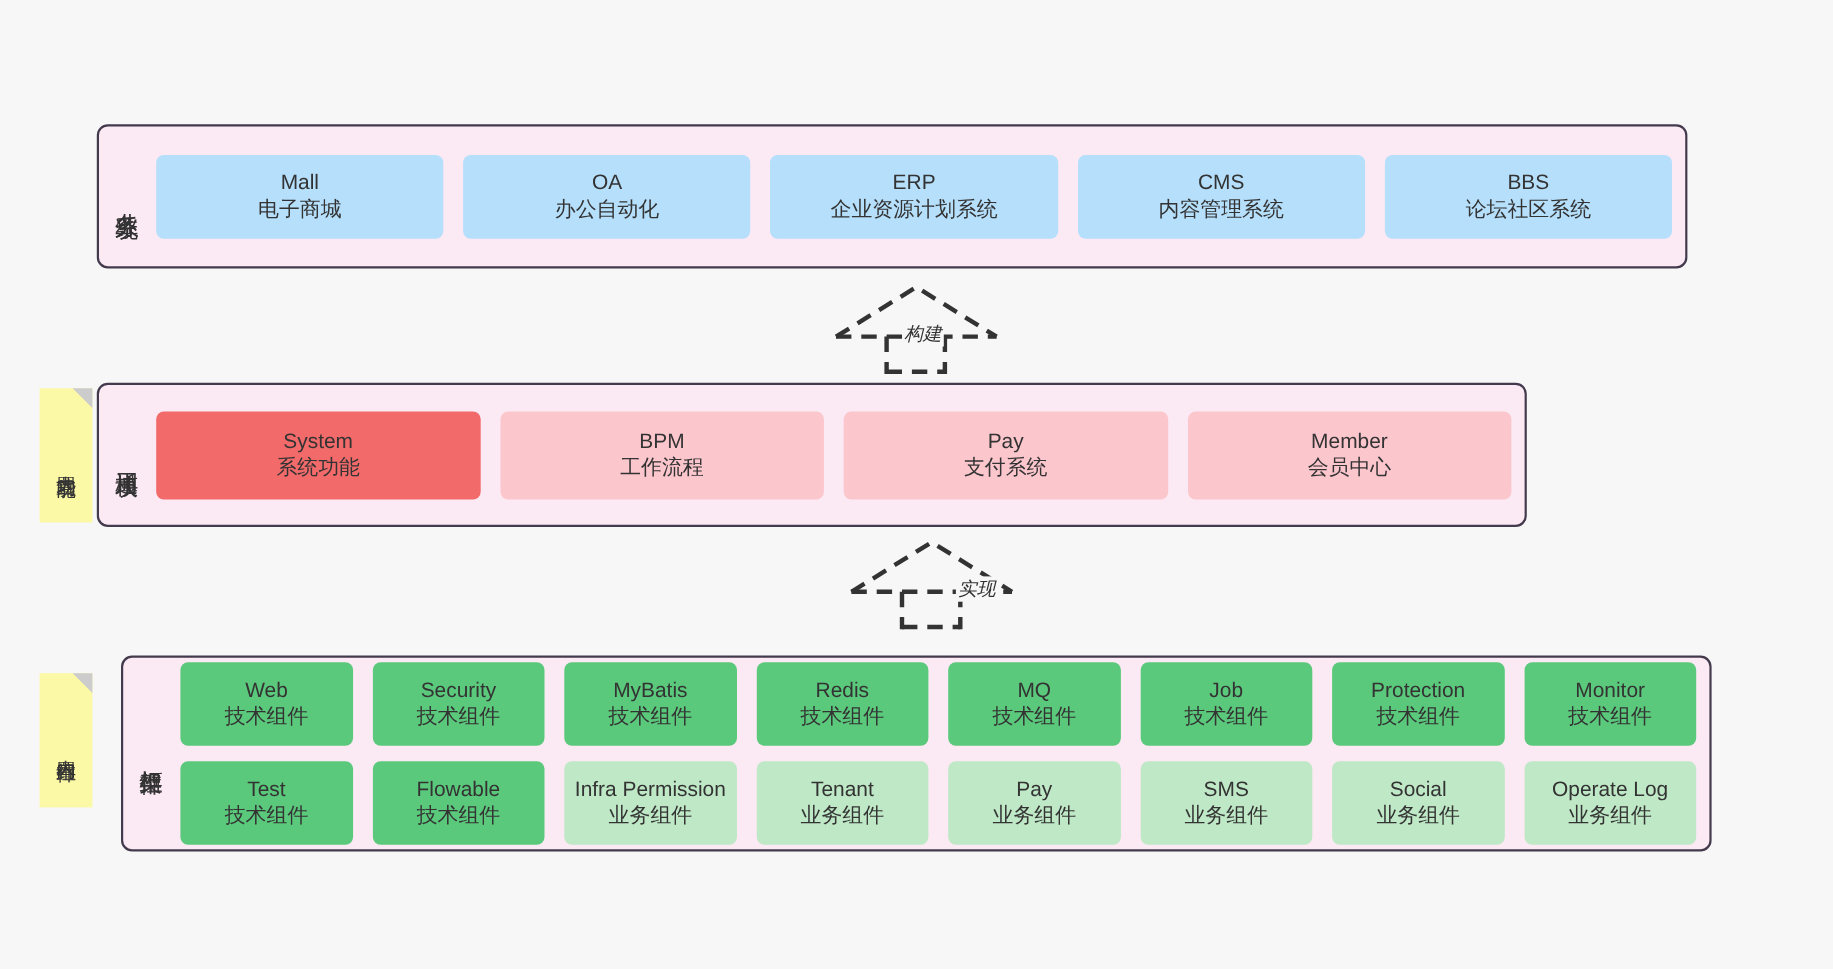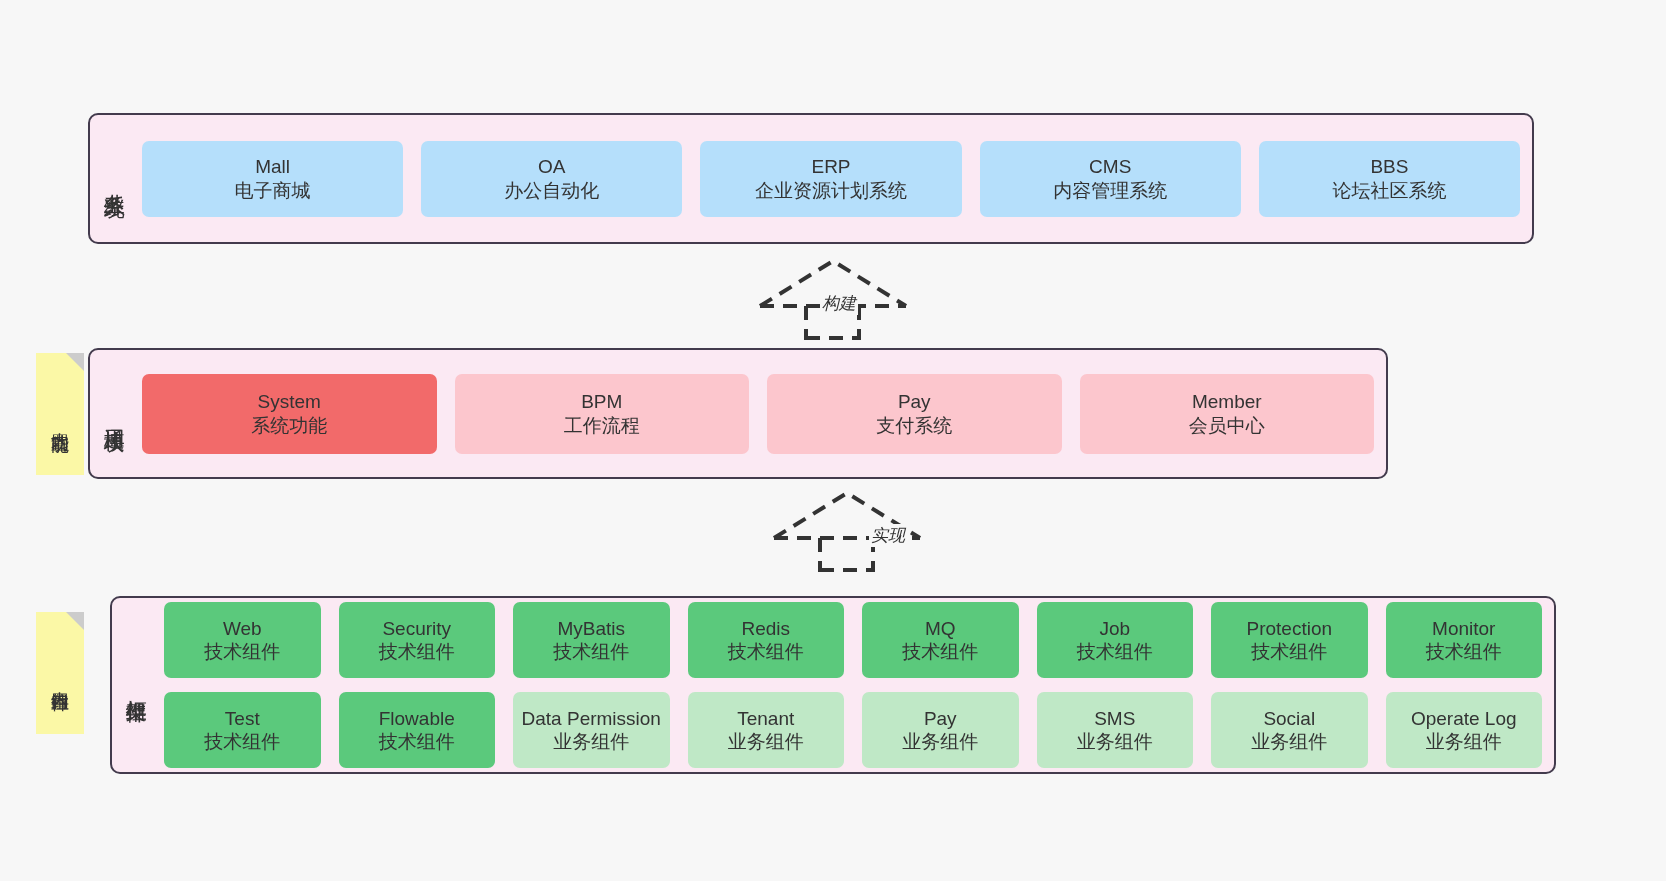--- a/index.html
+++ b/index.html
@@ -267,21 +267,21 @@
       <div class="card-row">
         <div class="card c-green">
           <span class="ttl">Test</span>
           <span class="sub">技术组件</span>
         </div>
         <div class="card c-green">
           <span class="ttl">Flowable</span>
           <span class="sub">技术组件</span>
         </div>
         <div class="card c-lightgreen">
-          <span class="ttl">Data Permission</span>
+          <span class="ttl">Infra Permission</span>
           <span class="sub">业务组件</span>
         </div>
         <div class="card c-lightgreen">
           <span class="ttl">Tenant</span>
           <span class="sub">业务组件</span>
         </div>
         <div class="card c-lightgreen">
           <span class="ttl">Pay</span>
           <span class="sub">业务组件</span>
         </div>

